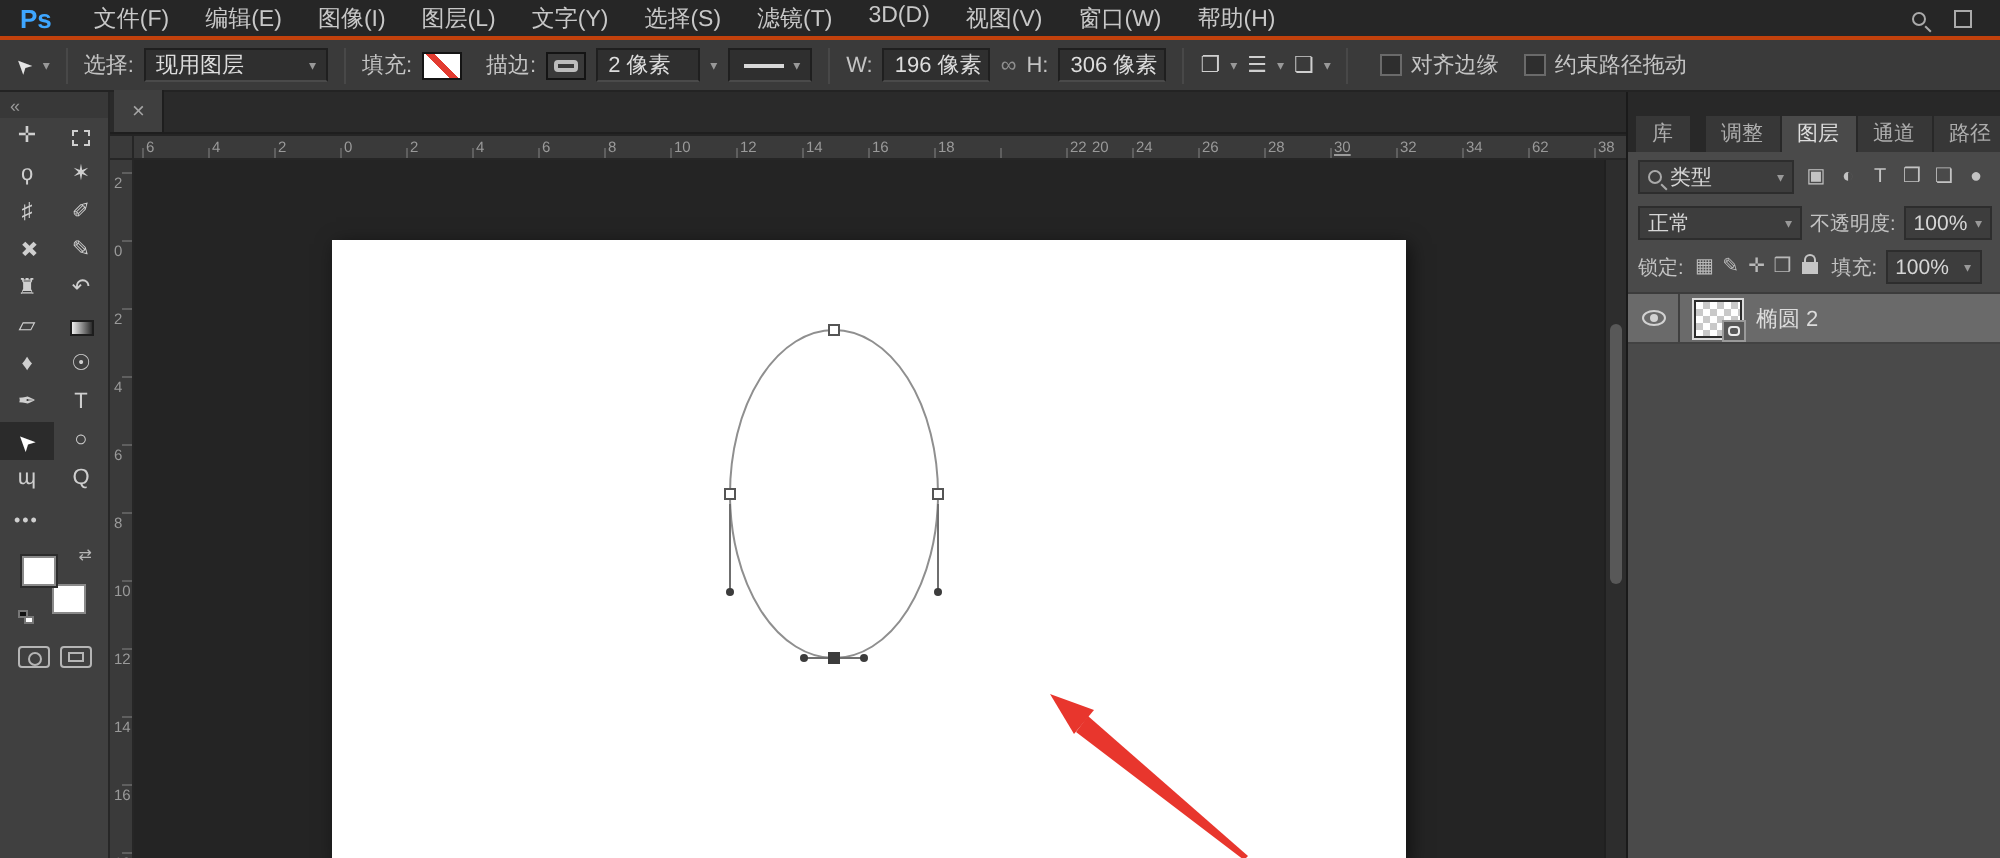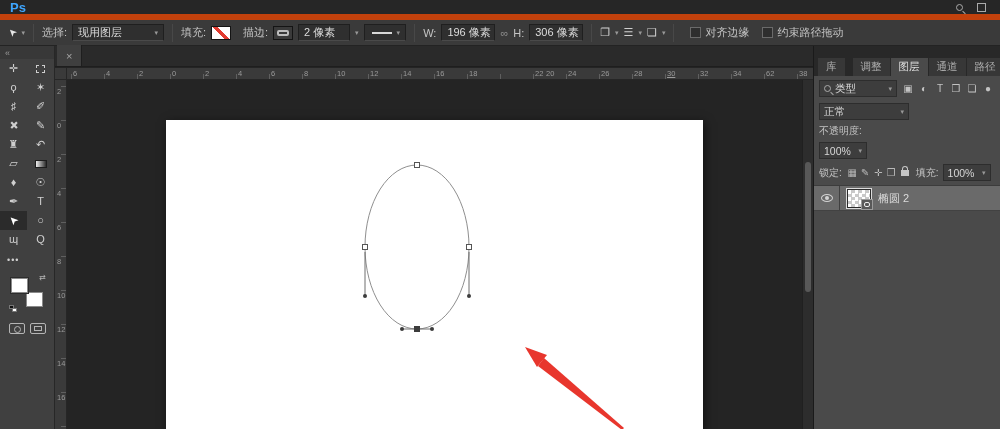--- a/index.html
+++ b/index.html
@@ -1,21 +1,21 @@
 <!DOCTYPE html>
 <html><head>
 <meta charset="utf-8">
 <style>
   * { margin:0; padding:0; box-sizing:border-box; }
   html,body { background:#111; }
   body { font-family:"Liberation Sans","DejaVu Sans",sans-serif; }
   #app { position:relative; width:1000px; height:429px; background:#262626; overflow:hidden; color:#c8c8c8; }
 
   
-  .menubar { position:absolute; top:0; left:0; right:0; height:20px; background:#262626; border-bottom:6px solid #c2410c; display:flex; align-items:center; font-size:11.5px; padding-left:6px; }
+  .menubar { position:absolute; top:0; left:0; right:0; height:20px; background:#262626; border-bottom:2px solid #c2410c; display:flex; align-items:center; font-size:11.5px; padding-left:6px; }
   .logo { color:#3ea6ff; font-weight:bold; font-size:13px; margin:0 12px 0 4px; }
   .menu-item { padding:0 9px; white-space:nowrap; }
   .menubar-right { margin-left:auto; display:flex; align-items:center; gap:14px; padding-right:14px; }
   .search-icon { position:relative; width:7px; height:7px; border:1px solid #aaa; border-radius:50%; display:inline-block; }
   .search-icon::after { content:''; position:absolute; width:4px; height:1px; background:#aaa; top:7px; left:5px; transform:rotate(45deg); }
   .ws-icon { width:9px; height:9px; border:1px solid #aaa; display:inline-block; }
 
   
   .optionsbar { position:absolute; top:20px; left:0; right:0; height:26px; background:#3a3a3a; border-bottom:1px solid #232323; display:flex; align-items:center; font-size:11px; color:#c4c4c4; padding:0 8px; gap:5px; }
   .well { background:#2f2f2f; border:1px solid #1f1f1f; border-bottom-color:#4a4a4a; height:17px; display:inline-flex; align-items:center; padding:0 5px; color:#ddd; white-space:nowrap; }
@@ -82,21 +82,21 @@
   .panel-tabs { display:flex; align-items:flex-end; height:30px; padding-left:4px; }
   .ptab { height:18px; padding:0 8px; font-size:10.5px; background:#373737; color:#aeaeae; display:flex; align-items:center; margin-right:1px; white-space:nowrap; }
   .ptab.active { background:#4a4a4a; color:#dedede; }
   .ptab.lib { margin-right:8px; }
   .panel-body { flex:1; background:#4a4a4a; font-size:10.5px; color:#c9c9c9; }
   .filter-row { display:flex; align-items:center; gap:3px; padding:4px 4px 3px 5px; }
   .pwell { background:#3d3d3d; border:1px solid #2d2d2d; height:17px; display:inline-flex; align-items:center; padding:0 4px; color:#d6d6d6; white-space:nowrap; }
   .search-well { width:80px; gap:4px; }
   .search-well .chev { margin-left:auto; }
   .ficon { width:16px; height:16px; display:inline-flex; align-items:center; justify-content:center; color:#c3c3c3; font-size:10px; }
-  .blend-row { display:flex; align-items:flex-start; gap:4px; padding:3px 4px 2px 5px;flex-direction:column; }
+  .blend-row { display:flex; align-items:center; gap:4px; padding:3px 4px 2px 5px; }
   .blend-well { width:90px; } .blend-well .chev { margin-left:auto; }
   .small-lbl { font-size:10px; color:#c3c3c3; white-space:nowrap; }
   .opacity-well { width:48px; } .opacity-well .chev { margin-left:auto; }
   .lock-row { display:flex; align-items:center; gap:4px; padding:3px 4px 4px 5px; border-bottom:1px solid #3c3c3c; }
   .lockicon { font-size:10px; color:#b9b9b9; width:13px; text-align:center; }
   .lock-css { position:relative; width:8px; height:6px; background:#c6c6c6; display:inline-block; margin:0 3px; }
   .lock-css::before { content:''; position:absolute; left:1px; top:-4px; width:4px; height:4px; border:1px solid #c6c6c6; border-bottom:none; border-radius:3px 3px 0 0; }
   .fill-well { width:48px; } .fill-well .chev { margin-left:auto; }
   .layer-row { height:25px; display:flex; align-items:center; border-bottom:1px solid #424242; }
   .layer-row.selected { background:#6a6a6a; }
@@ -110,20 +110,33 @@
   .shape-badge::after { content:''; position:absolute; inset:2px; border:1px solid #ececec; border-radius:2px; }
   .layer-name { font-size:11px; color:#dcdcdc; white-space:nowrap; }
 </style>
 </head>
 <body>
 
 <div id="app">
 
   <div class="menubar">
     <span class="logo">Ps</span>
+    <div style="display:flex">
+        <div class="menu-item">文件(F)</div>
+        <div class="menu-item">编辑(E)</div>
+        <div class="menu-item">图像(I)</div>
+        <div class="menu-item">图层(L)</div>
+        <div class="menu-item">文字(Y)</div>
+        <div class="menu-item">选择(S)</div>
+        <div class="menu-item">滤镜(T)</div>
+        <div class="menu-item">3D(D)</div>
+        <div class="menu-item">视图(V)</div>
+        <div class="menu-item">窗口(W)</div>
+        <div class="menu-item">帮助(H)</div>
+      </div>
     <div class="menubar-right">
       <span class="search-icon"></span>
       <span class="ws-icon"></span>
     </div>
   </div>
 
   <div class="optionsbar">
     <span class="tool-arrow">➤</span>
     <span class="chev-lone"></span>
     <span class="vsep"></span>

